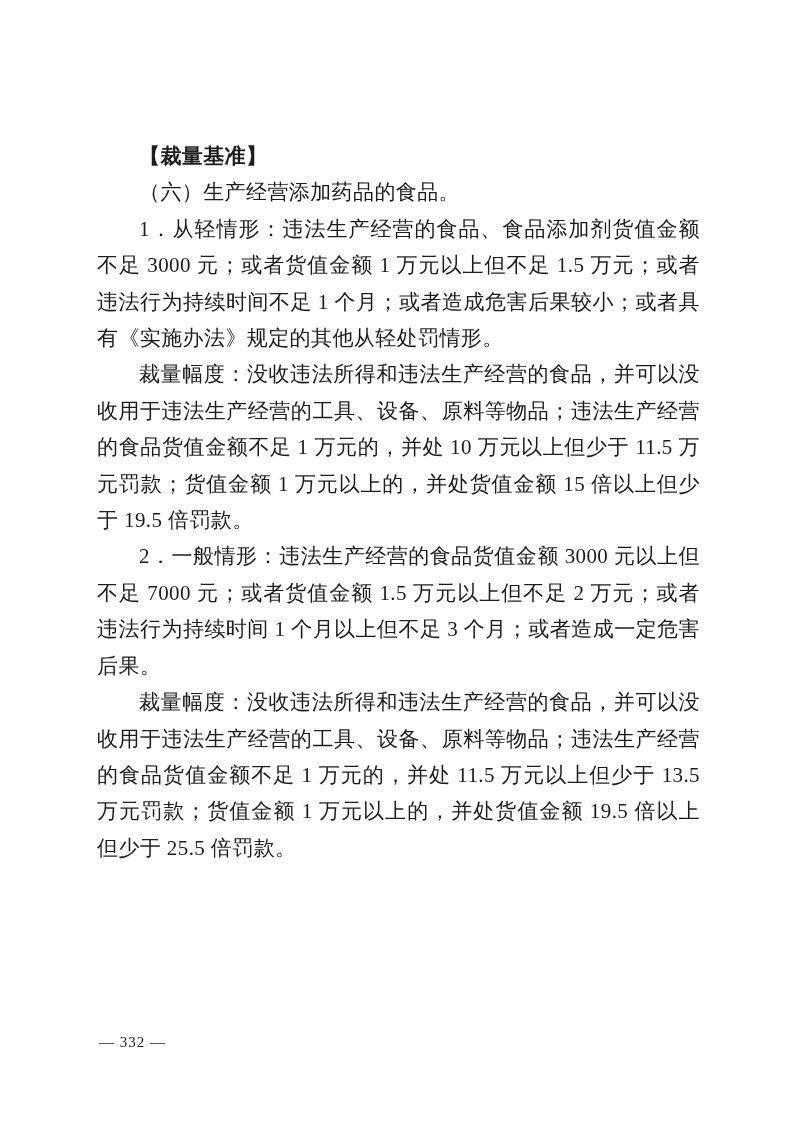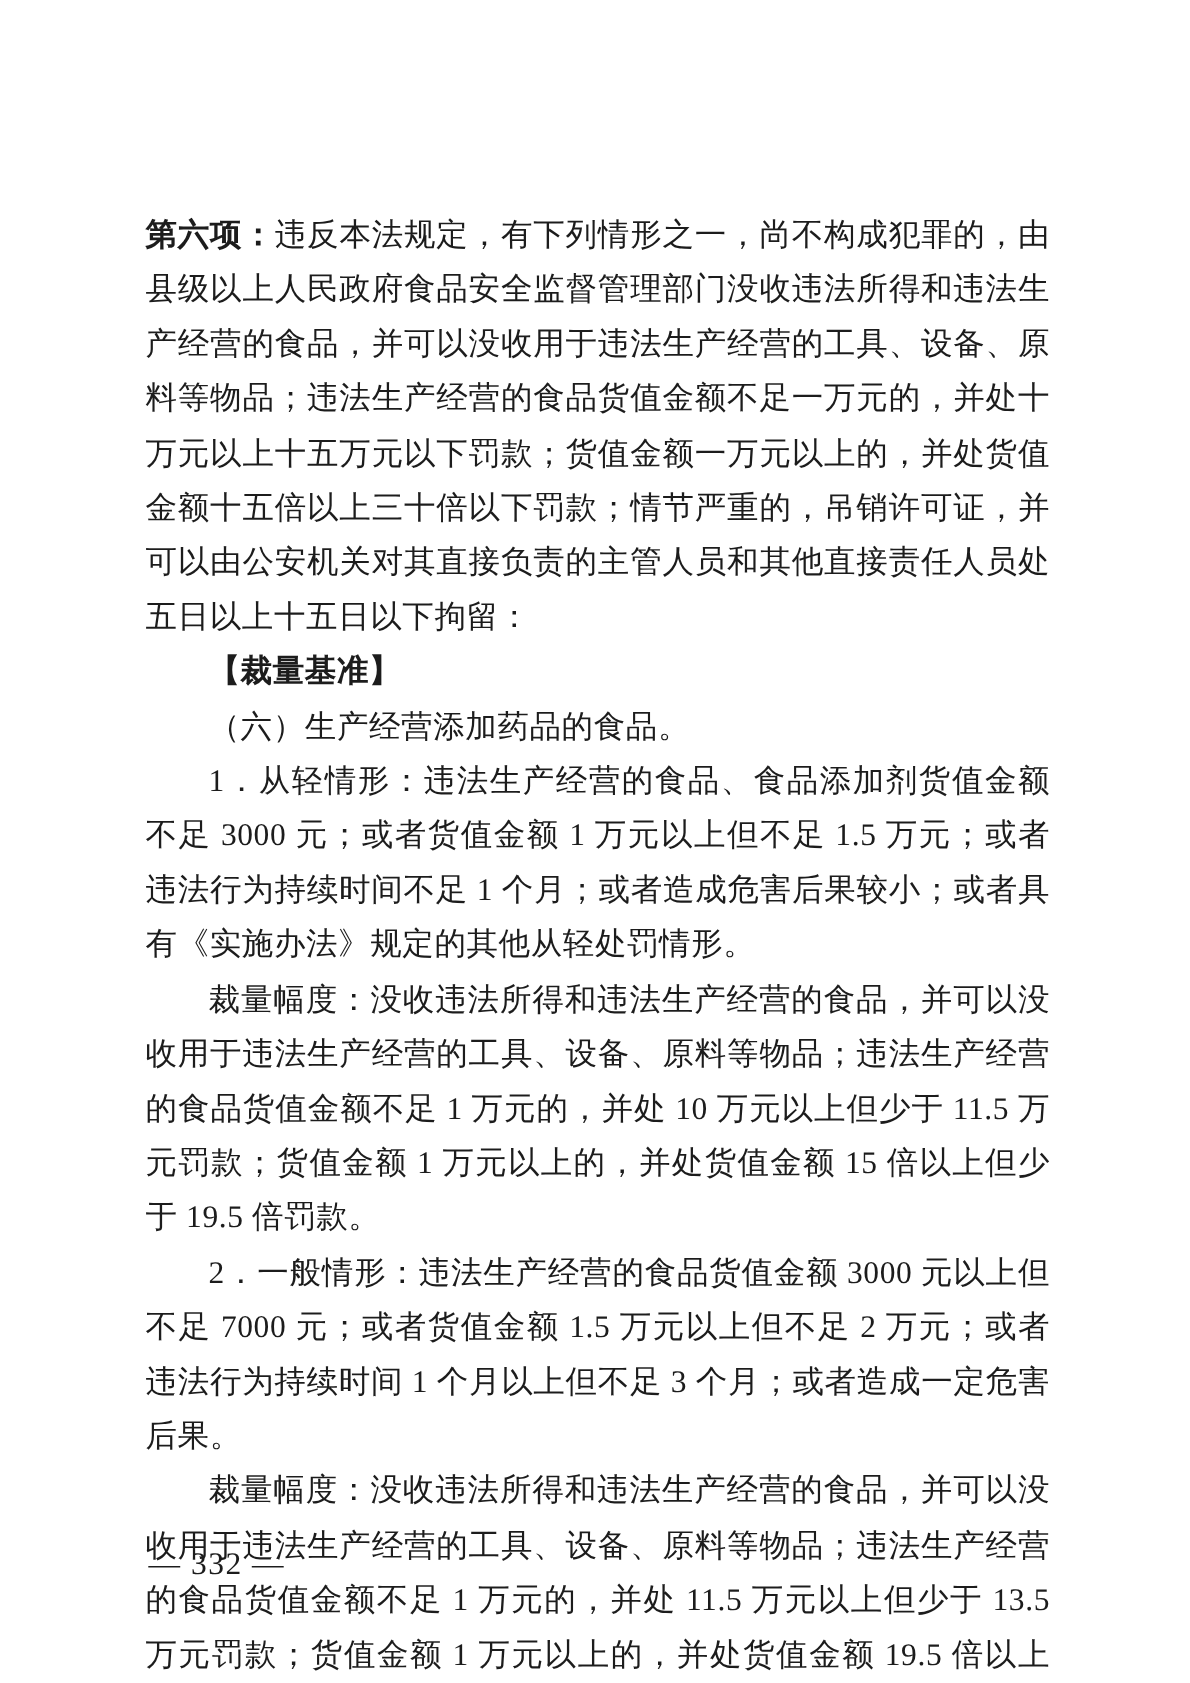--- a/index.html
+++ b/index.html
@@ -34,32 +34,31 @@
   .para.no-indent {
     text-indent: 0;
   }
   .lead-bold {
     font-weight: bold;
   }
   .footer {
     position: absolute;
     left: 99px;
     top: 1028px;
-    font-size: 21px;
+    font-size: 15px;
     line-height: 28px;
     letter-spacing: 1px;
   }
 </style>
 </head>
 <body>
 
 <div class="page">
   <div class="content">
 
-    <p class="para no-indent"><span class="lead-bold">第六项：</span><span>违反本法规定，有下列情形之一，尚不构成犯罪的，由县级以上人民政府食品安全监督管理部门没收违法所得和违法生产经营的食品，并可以没收用于违法生产经营的工具、设备、原料等物品；违法生产经营的食品货值金额不足一万元的，并处十万元以上十五万元以下罚款；货值金额一万元以上的，并处货值金额十五倍以上三十倍以下罚款；情节严重的，吊销许可证，并可以由公安机关对其直接负责的主管人员和其他直接责任人员处五日以上十五日以下拘留：</span></p>
 
     <p class="para"><span class="lead-bold">【裁量基准】</span><span></span></p>
 
     <p class="para"><span>（六）生产经营添加药品的食品。</span></p>
 
     <p class="para"><span>1．从轻情形：违法生产经营的食品、食品添加剂货值金额不足 3000 元；或者货值金额 1 万元以上但不足 1.5 万元；或者违法行为持续时间不足 1 个月；或者造成危害后果较小；或者具有《实施办法》规定的其他从轻处罚情形。</span></p>
 
     <p class="para"><span>裁量幅度：没收违法所得和违法生产经营的食品，并可以没收用于违法生产经营的工具、设备、原料等物品；违法生产经营的食品货值金额不足 1 万元的，并处 10 万元以上但少于 11.5 万元罚款；货值金额 1 万元以上的，并处货值金额 15 倍以上但少于 19.5 倍罚款。</span></p>
 
     <p class="para"><span>2．一般情形：违法生产经营的食品货值金额 3000 元以上但不足 7000 元；或者货值金额 1.5 万元以上但不足 2 万元；或者违法行为持续时间 1 个月以上但不足 3 个月；或者造成一定危害后果。</span></p>

